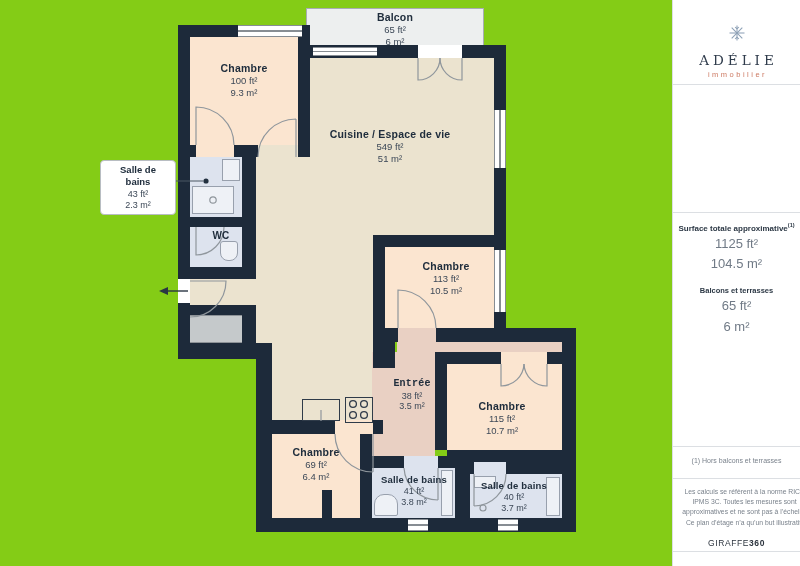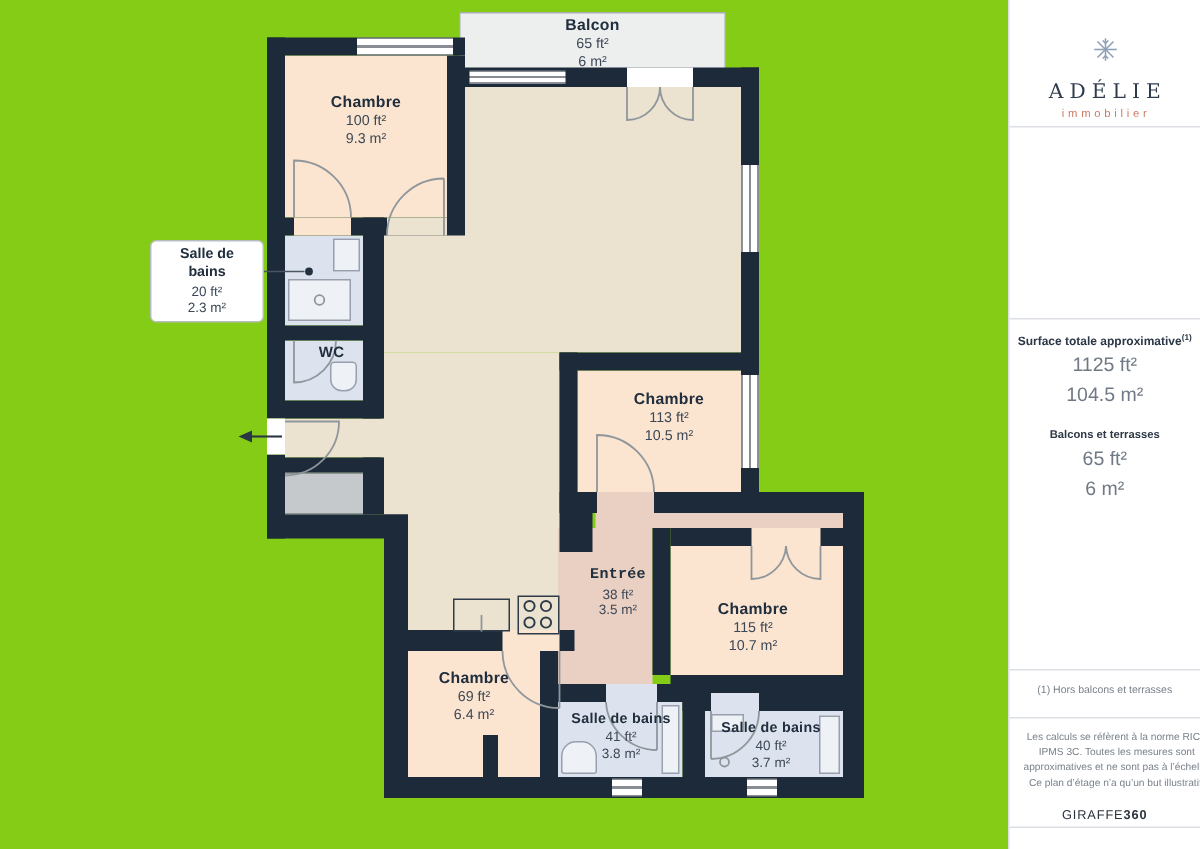--- a/index.html
+++ b/index.html
@@ -162,25 +162,30 @@
       <span class="vv">65 ft²</span>
       <span class="vv">6 m²</span>
     </div>
     <div class="rlabel" style="left:244px;top:62px;">
       <span class="nm">Chambre</span>
       <span class="vv">100 ft²</span>
       <span class="vv">9.3 m²</span>
     </div>
     <div class="callout" style="left:100px;top:160px;width:62px;">
       <span class="nm">Salle de bains</span>
-      <span class="vv">20 ft²</span>
+      <span class="vv">43 ft²</span>
       <span class="vv">2.3 m²</span>
     </div>
     <div class="rlabel" style="left:221px;top:230px;">
       <span class="nm" style="font-size:10px;">WC</span>
+    </div>
+    <div class="rlabel" style="left:390px;top:128px;">
+      <span class="nm">Cuisine / Espace de vie</span>
+      <span class="vv">549 ft²</span>
+      <span class="vv">51 m²</span>
     </div>
     <div class="rlabel" style="left:446px;top:260px;">
       <span class="nm">Chambre</span>
       <span class="vv">113 ft²</span>
       <span class="vv">10.5 m²</span>
     </div>
     <div class="rlabel sm" style="left:412px;top:378px;">
       <span class="nm" style="font-size:10px;font-family:Liberation Mono, monospace;">Entrée</span>
       <span class="vv">38 ft²</span>
       <span class="vv">3.5 m²</span>

